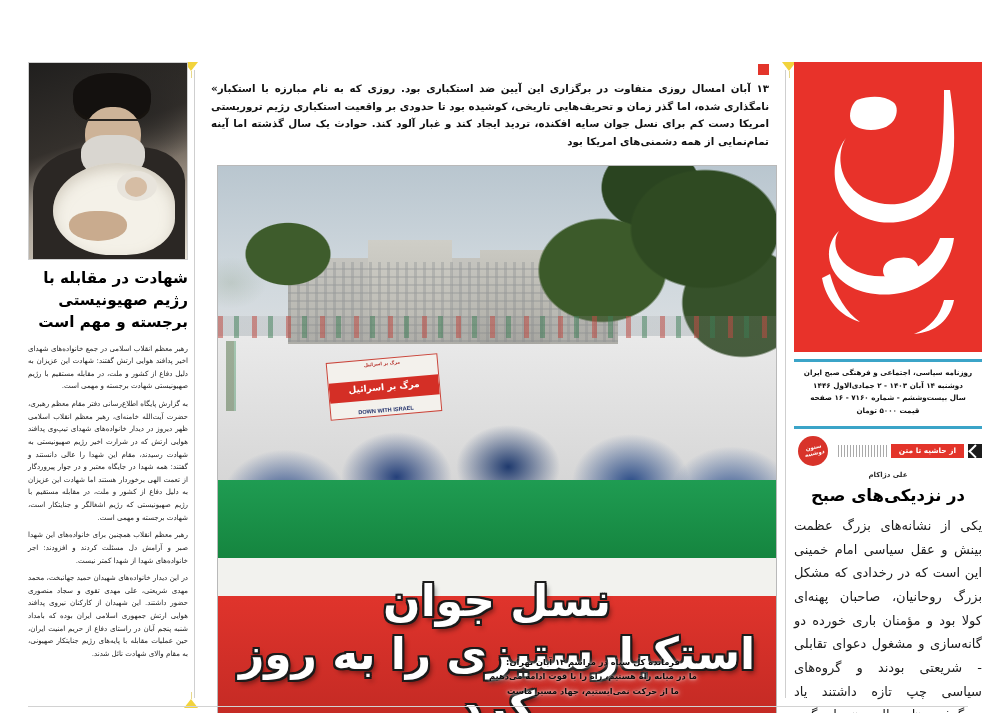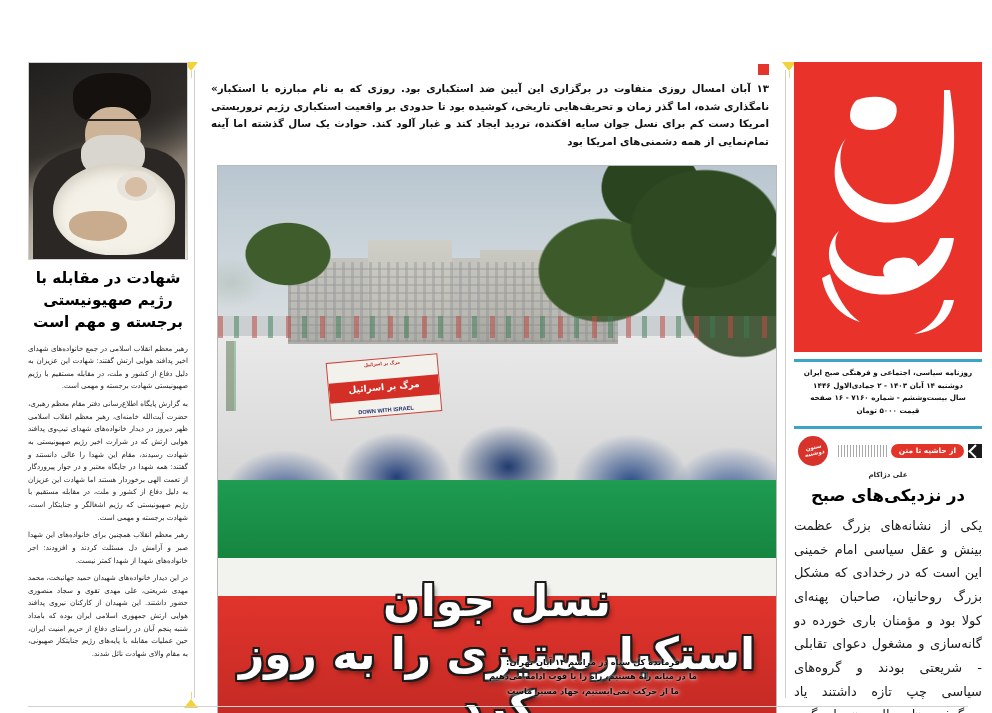--- a/index.html
+++ b/index.html
@@ -133,21 +133,21 @@
   .kicker {
     margin-top: 7px;
     font-size: 7.6px;
     line-height: 1.62;
     text-align: center;
     color: #1a1a1a;
     font-weight: 700;
   }
   .left-headline {
     margin-top: 7px;
-    text-align: center;
+    text-align: right;
     font-size: 15.2px;
     line-height: 1.46;
     font-weight: 700;
     color: #000;
     letter-spacing: -0.2px;
   }
   .left-body {
     margin-top: 9px;
     font-size: 7.1px;
     line-height: 1.78;
@@ -406,21 +406,20 @@
     transform: rotate(45deg) translate(-1px,0);
   }
   .col-badge {
     background: #e3342a;
     color: #fff;
     font-size: 7.4px;
     font-weight: 700;
     padding: 2.5px 8px 3px 8px;
     white-space: nowrap;
     flex: 0 0 auto;
-    border-radius: 7px;
   }
   .col-hatch {
     flex: 1 1 auto;
     height: 12px;
     background: repeating-linear-gradient(90deg, #9b9b9b 0 1px, rgba(0,0,0,0) 1px 3px);
     opacity: .85;
   }
   .col-stamp {
     width: 40px; height: 30px;
     flex: 0 0 auto;

